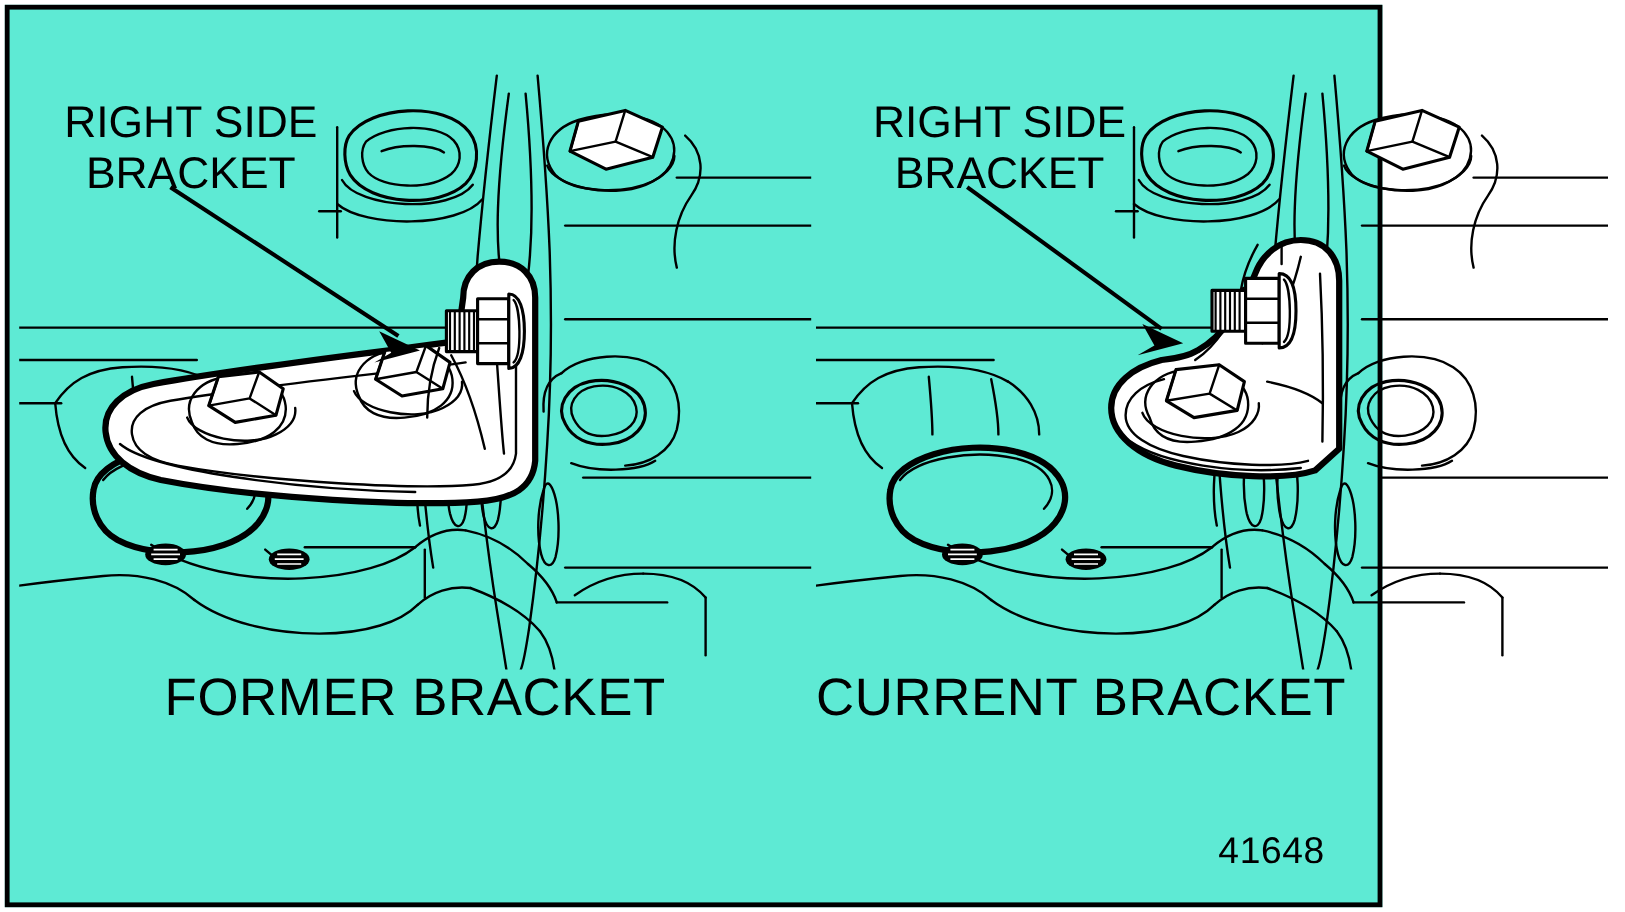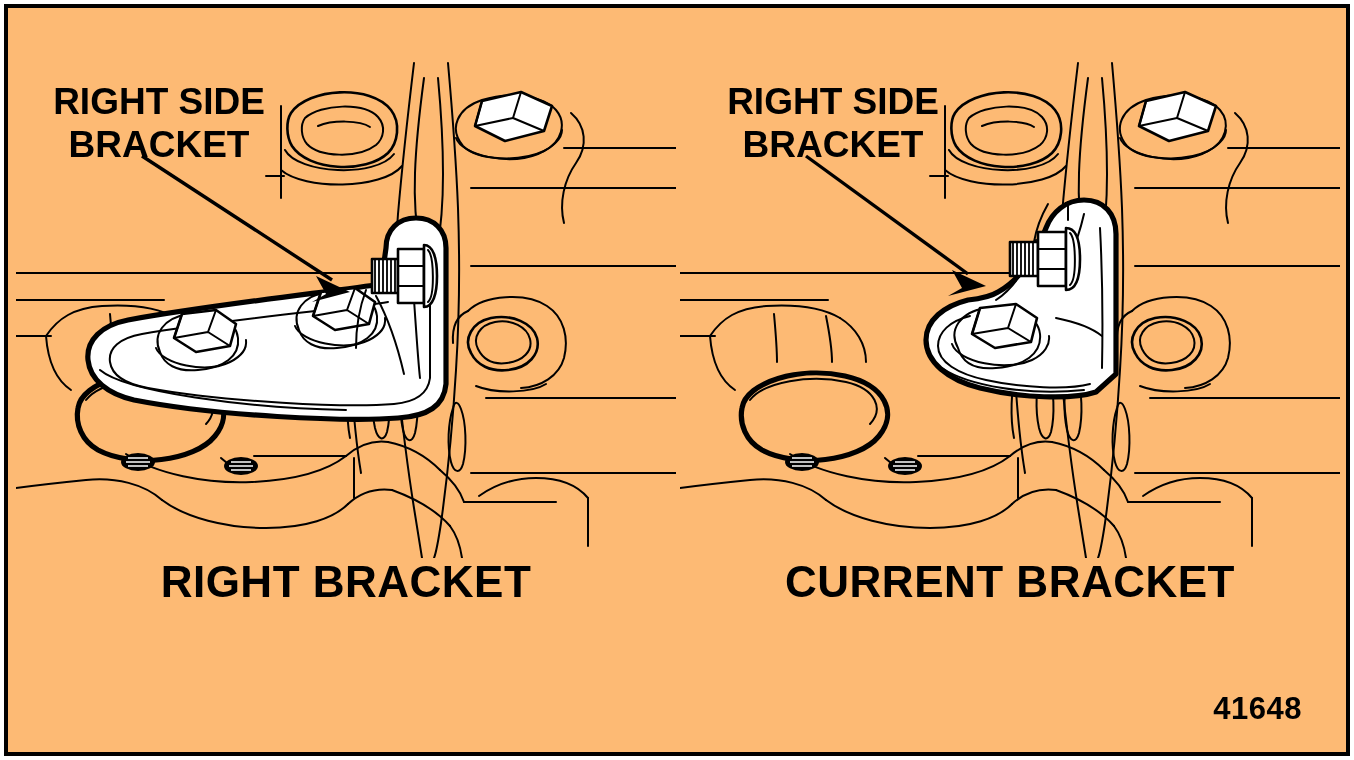--- a/index.html
+++ b/index.html
@@ -15,26 +15,25 @@
     position: relative;
     width: 1354px;
     height: 760px;
     background: #ffffff;
     overflow: hidden;
   }
   #figure-frame {
     position: absolute;
     left: 4px;
     top: 4px;
-    width: 1346px;
+    width: 1148px;
     height: 752px;
     border: 4px solid #000000;
     box-sizing: border-box;
-    background: #fdba74;
-    font-weight: bold;
+    background: #5eead4;
   }
   .panel {
     position: absolute;
     top: 10px;
     width: 660px;
     height: 640px;
   }
   #panel-former { left: 8px; }
   #panel-current { left: 672px; }
 
@@ -52,21 +51,21 @@
     width: 660px;
     text-align: center;
     font-family: "Liberation Sans", sans-serif;
     font-size: 44px;
     line-height: 52px;
     letter-spacing: 0.5px;
     color: #000000;
     white-space: nowrap;
   }
   #panel-current .panel-caption {
-    text-align: center;
+    text-align: left;
   }
   #figure-number {
     position: absolute;
     right: 44px;
     bottom: 26px;
     font-family: "Liberation Sans", sans-serif;
     font-size: 31px;
     line-height: 34px;
     color: #000000;
     letter-spacing: 0.5px;
@@ -228,21 +227,21 @@
           <path class="leader" d="M126 138 L316 262"></path>
           <path class="fill-k" d="M334 274 L300 258 L310 276 L296 284 Z"></path>
         </g>
       </svg>
 
       <div style="position:absolute;left:8px;top:62px;width:270px;text-align:center;font-size:37px;line-height:43px;color:#000;">
         <div>RIGHT SIDE</div>
         <div>BRACKET</div>
       </div>
 
-      <div class="panel-caption">RIGHT BRACKET</div>
+      <div class="panel-caption">FORMER BRACKET</div>
     </div>
 
     <div class="panel" id="panel-current">
 
       <svg class="panel-art" viewBox="0 0 660 540">
 
         <g>
           <path class="ln-thin" d="M0 255 H355"></path>
           <path class="ln-thin" d="M0 282 H148"></path>
           <path class="ln-thin" d="M455 170 H660"></path>

